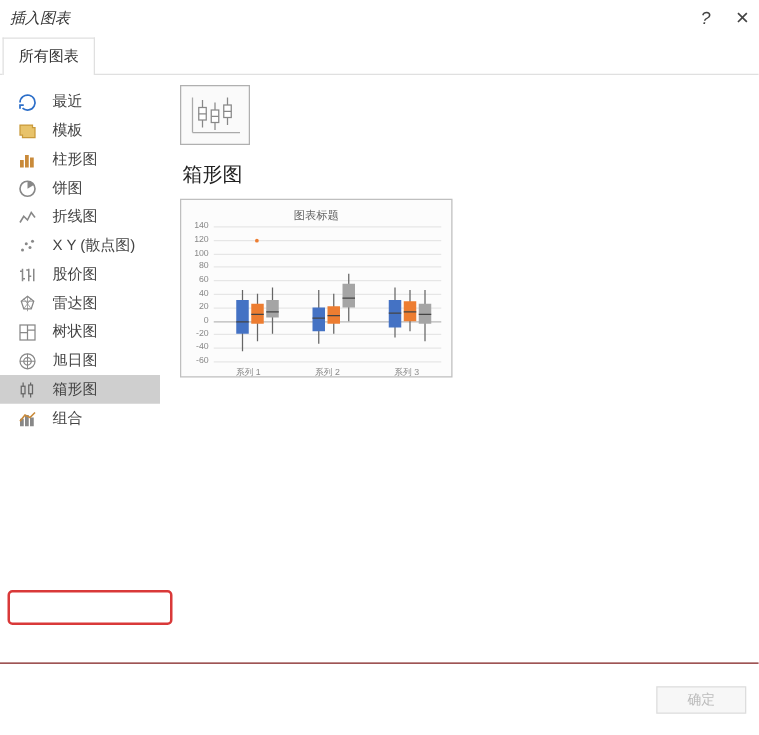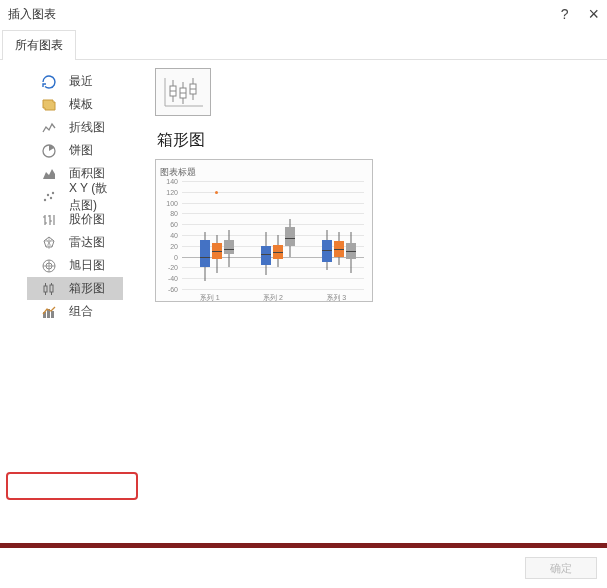--- a/index.html
+++ b/index.html
@@ -1,51 +1,51 @@
 <!DOCTYPE html>
 <html><head>
 <meta charset="utf-8">
 <style>
 *{margin:0;padding:0;box-sizing:border-box;font-family:"Microsoft YaHei",SimSun,sans-serif;}
 body{background:#fff;width:607px;height:588px;overflow:hidden;position:relative;}
-.titlebar{display:flex;align-items:center;justify-content:space-between;padding:4px 8px;height:28px;}
+.titlebar{display:flex;align-items:center;justify-content:space-between;padding:4px 8px;height:28px;font-style:italic;}
 .titlebar .title{font-size:12px;color:#333;}
 .titlebar .wctl{display:flex;gap:20px;align-items:center;}
 .help-btn{font-size:14px;color:#444;cursor:pointer;}
 .close-btn{font-size:18px;color:#444;cursor:pointer;font-weight:300;}
 .tabbar{border-bottom:1px solid #e0e0e0;padding:0 2px;height:32px;display:flex;align-items:flex-end;}
 .tab{display:inline-block;padding:6px 12px;font-size:12px;color:#333;border:1px solid #e0e0e0;border-bottom:none;background:#fff;position:relative;top:1px;cursor:pointer;}
 .main{display:flex;height:470px;}
-.sidebar{width:128px;padding:10px 16px;overflow:hidden;margin-left:11px;}
+.sidebar{width:128px;padding:10px 0;overflow:hidden;}
 .sb-item{display:flex;align-items:center;height:23px;padding:0 8px 0 14px;font-size:12px;color:#444;cursor:pointer;}
 .sb-item.sel{background:#cfcfcf;}
 .sb-icon{width:16px;height:16px;margin-right:12px;display:flex;align-items:center;justify-content:center;}
 .sb-icon svg{width:16px;height:16px;}
 .content{flex:1;padding:8px 16px;}
 .variant{width:56px;height:48px;border:1px solid #b0b0b0;background:#fafafa;display:flex;align-items:center;justify-content:center;cursor:pointer;}
 .variant svg{width:44px;height:36px;}
 .section-title{font-size:16px;color:#222;margin:14px 0 8px 2px;}
 .preview{width:218px;height:143px;border:1px solid #bfbfbf;background:#fcfcfc;position:relative;padding:4px;}
-.pv-title{text-align:left;font-size:9px;color:#666;margin-top:2px;}
+.pv-title{text-align:center;font-size:9px;color:#666;margin-top:2px;}
 .plotarea{position:relative;width:100%;height:108px;margin-top:2px;}
 .yaxis{position:absolute;left:0;top:0;bottom:0;width:20px;}
 .ytick{position:absolute;left:0;font-size:7px;color:#888;transform:translateY(-50%);width:18px;text-align:right;}
 .grid{position:absolute;left:22px;right:4px;top:0;bottom:0;}
 .gline{position:absolute;left:0;right:0;height:1px;background:#e6e6e6;}
 .gline.zero{background:#b8b8b8;}
 .groups{position:absolute;left:22px;right:4px;top:0;bottom:0;display:flex;}
 .group{flex:1;position:relative;display:flex;justify-content:center;gap:2px;}
 .box{position:absolute;width:10px;}
 .box .iqr{position:absolute;left:0;right:0;}
 .box .whisker{position:absolute;left:50%;width:1px;background:#666;transform:translateX(-50%);}
 .box .med{position:absolute;left:0;right:0;height:1px;background:#444;}
 .outlier{position:absolute;width:3px;height:3px;border-radius:50%;}
 .xlabels{position:absolute;left:22px;right:4px;bottom:-2px;display:flex;}
 .xlab{flex:1;text-align:center;font-size:7px;color:#888;}
-.footer{position:absolute;bottom:0;left:0;right:0;height:45px;border-top:5px solid #7f1d1d;display:flex;justify-content:flex-end;align-items:center;padding:0 10px;}
+.footer{position:absolute;bottom:0;left:0;right:0;height:58px;border-top:1px solid #7f1d1d;display:flex;justify-content:flex-end;align-items:center;padding:0 10px;}
 .btn-ghost{width:72px;height:22px;border:1px solid #ddd;background:#f7f7f7;font-size:11px;color:#bbb;}
 .highlight-box{position:absolute;left:6px;top:472px;width:132px;height:28px;border:2px solid #d93939;border-radius:4px;pointer-events:none;}
 </style>
 </head>
 <body>
 
 <div class="titlebar">
   <span class="title">插入图表</span>
   <div class="wctl">
     <span class="help-btn">?</span>
@@ -72,41 +72,43 @@
         <span class="sb-icon">
           <svg viewBox="0 0 16 16">
             <path d="M2 3h10v2l2 0v8H4v-2H2z" fill="#e8c36a" stroke="#c99a3a"></path>
           </svg>
         </span>
         <span>模板</span>
       </div>
     <div class="sb-item">
         <span class="sb-icon">
           <svg viewBox="0 0 16 16">
-            <path d="M2 12l3-5 3 3 3-6 3 4" fill="none" stroke="#888" stroke-width="1.3"></path>
-          </svg>
-        </span>
-        <span>折线图</span>
+            <rect x="2" y="8" width="3" height="6" fill="#c98a3a"></rect>
+            <rect x="6" y="4" width="3" height="10" fill="#c98a3a"></rect>
+            <rect x="10" y="6" width="3" height="8" fill="#c98a3a"></rect>
+          </svg>
+        </span>
+        <span>柱形图</span>
       </div>
     <div class="sb-item">
         <span class="sb-icon">
           <svg viewBox="0 0 16 16">
             <circle cx="8" cy="8" r="6" fill="none" stroke="#888" stroke-width="1.3"></circle>
             <path d="M8 8V2a6 6 0 0 1 5 3z" fill="#888"></path>
           </svg>
         </span>
         <span>饼图</span>
       </div>
     <div class="sb-item">
         <span class="sb-icon">
           <svg viewBox="0 0 16 16">
-            <path d="M2 13l3-7 3 3 3-6 3 5v5H2z" fill="#888"></path>
-          </svg>
-        </span>
-        <span>面积图</span>
+            <path d="M2 12l3-5 3 3 3-6 3 4" fill="none" stroke="#888" stroke-width="1.3"></path>
+          </svg>
+        </span>
+        <span>折线图</span>
       </div>
     <div class="sb-item">
         <span class="sb-icon">
           <svg viewBox="0 0 16 16">
             <circle cx="4" cy="11" r="1.2" fill="#888"></circle>
             <circle cx="7" cy="6" r="1.2" fill="#888"></circle>
             <circle cx="10" cy="9" r="1.2" fill="#888"></circle>
             <circle cx="12" cy="4" r="1.2" fill="#888"></circle>
           </svg>
         </span>
@@ -121,20 +123,29 @@
         <span>股价图</span>
       </div>
     <div class="sb-item">
         <span class="sb-icon">
           <svg viewBox="0 0 16 16">
             <path d="M8 2l5 4-2 6H5L3 6z" fill="none" stroke="#888" stroke-width="1"></path>
             <path d="M8 2v12M3 6l10 0M5 12l6-8M11 12L5 4" stroke="#888" stroke-width="0.6"></path>
           </svg>
         </span>
         <span>雷达图</span>
+      </div>
+    <div class="sb-item">
+        <span class="sb-icon">
+          <svg viewBox="0 0 16 16">
+            <rect x="2" y="2" width="12" height="12" fill="none" stroke="#888"></rect>
+            <path d="M8 2v12M2 8h6M8 6h6" stroke="#888"></path>
+          </svg>
+        </span>
+        <span>树状图</span>
       </div>
     <div class="sb-item">
         <span class="sb-icon">
           <svg viewBox="0 0 16 16">
             <circle cx="8" cy="8" r="6" fill="none" stroke="#888"></circle>
             <circle cx="8" cy="8" r="3" fill="none" stroke="#888"></circle>
             <path d="M8 2v12M2 8h12" stroke="#888" stroke-width="0.8"></path>
           </svg>
         </span>
         <span>旭日图</span>

